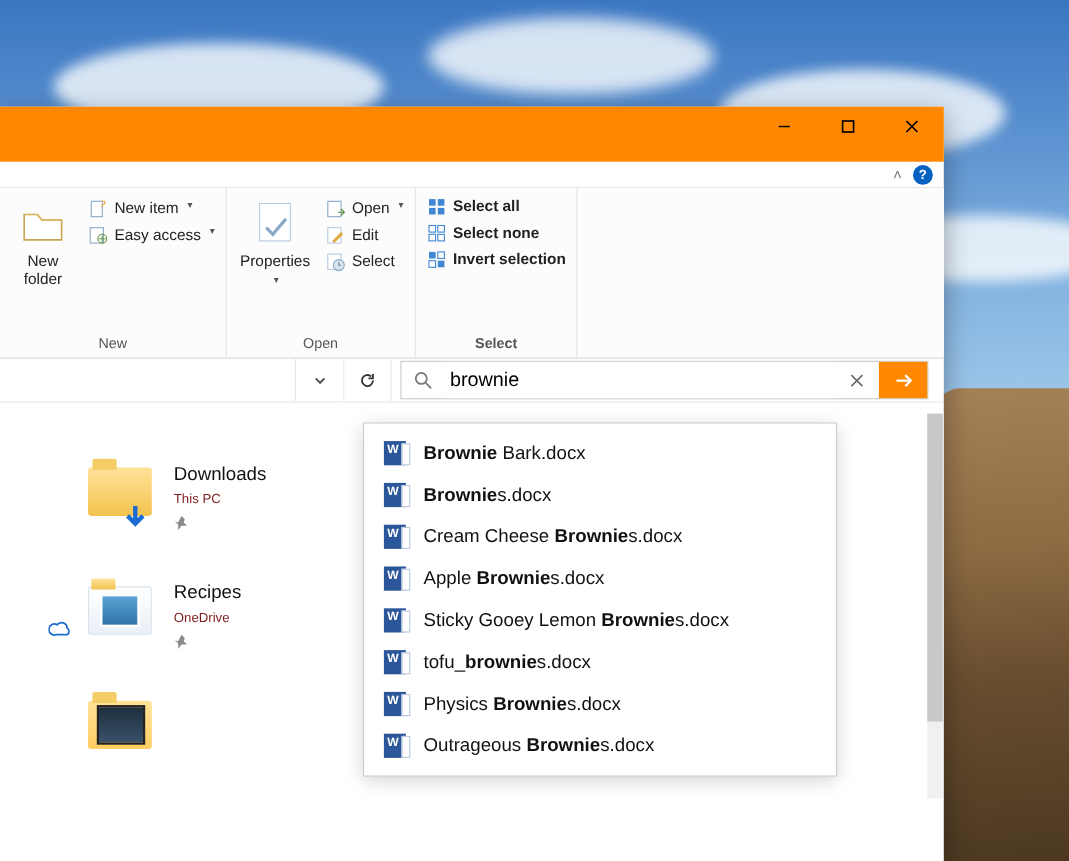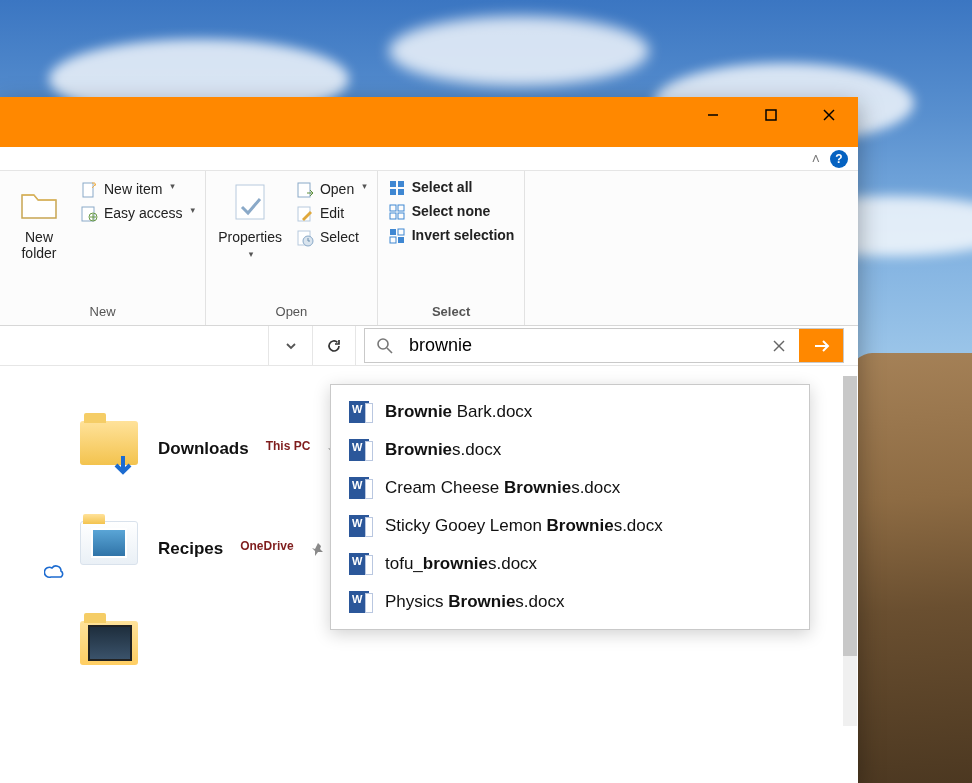--- a/index.html
+++ b/index.html
@@ -106,30 +106,30 @@
 .search-clear{width:40px;display:flex;align-items:center;justify-content:center;color:#555;}
 .search-go{width:44px;background:#FF8800;display:flex;align-items:center;justify-content:center;}
 
 .body{flex:1;position:relative;overflow:hidden;}
 .scrollbar{position:absolute;right:1px;top:10px;width:14px;height:350px;background:#f0f0f0;}
 .scroll-thumb{width:100%;height:80%;background:#c8c8c8;}
 
 .folders{position:absolute;left:80px;top:55px;display:flex;flex-direction:column;gap:44px;}
 .f-row{display:flex;align-items:center;gap:18px;}
 .f-icon{width:60px;height:56px;position:relative;}
-.f-txt{display:flex;flex-direction:row;gap:17px;font-weight:bold;}
+.f-txt{display:flex;flex-direction:column;gap:5px;}
 .f-name{font-size:17px;color:#111;}
 .f-sub{font-size:12px;color:#7f1d1d;}
 .pin{color:#8b8b8b;font-size:14px;margin-top:3px;}
 .cloud-badge{position:absolute;left:44px;top:198px;color:#1c6bd0;}
 
 .suggest{
   position:absolute;
   left:330px;top:384px;
-  width:480px;
+  width:431px;
   background:#fff;
   border:1px solid #c9c9c9;
   box-shadow:0 4px 16px rgba(0,0,0,.18);
   padding:8px 0;
 }
 .sg-row{
   display:flex;align-items:center;gap:16px;
   padding:8px 18px;
   font-size:17px;color:#111;
   white-space:nowrap;
@@ -413,23 +413,31 @@
     <div class="sg-row">
       <div class="word-ic"></div>
       <span><b>Brownie</b>s.docx</span>
     </div>
     <div class="sg-row">
       <div class="word-ic"></div>
       <span>Cream Cheese <b>Brownie</b>s.docx</span>
     </div>
     <div class="sg-row">
       <div class="word-ic"></div>
+      <span>Apple <b>Brownie</b>s.docx</span>
+    </div>
+    <div class="sg-row">
+      <div class="word-ic"></div>
       <span>Sticky Gooey Lemon <b>Brownie</b>s.docx</span>
     </div>
     <div class="sg-row">
       <div class="word-ic"></div>
       <span>tofu_<b>brownie</b>s.docx</span>
     </div>
     <div class="sg-row">
       <div class="word-ic"></div>
       <span>Physics <b>Brownie</b>s.docx</span>
     </div>
+    <div class="sg-row">
+      <div class="word-ic"></div>
+      <span>Outrageous <b>Brownie</b>s.docx</span>
+    </div>
   </div>
 
 </body></html>

